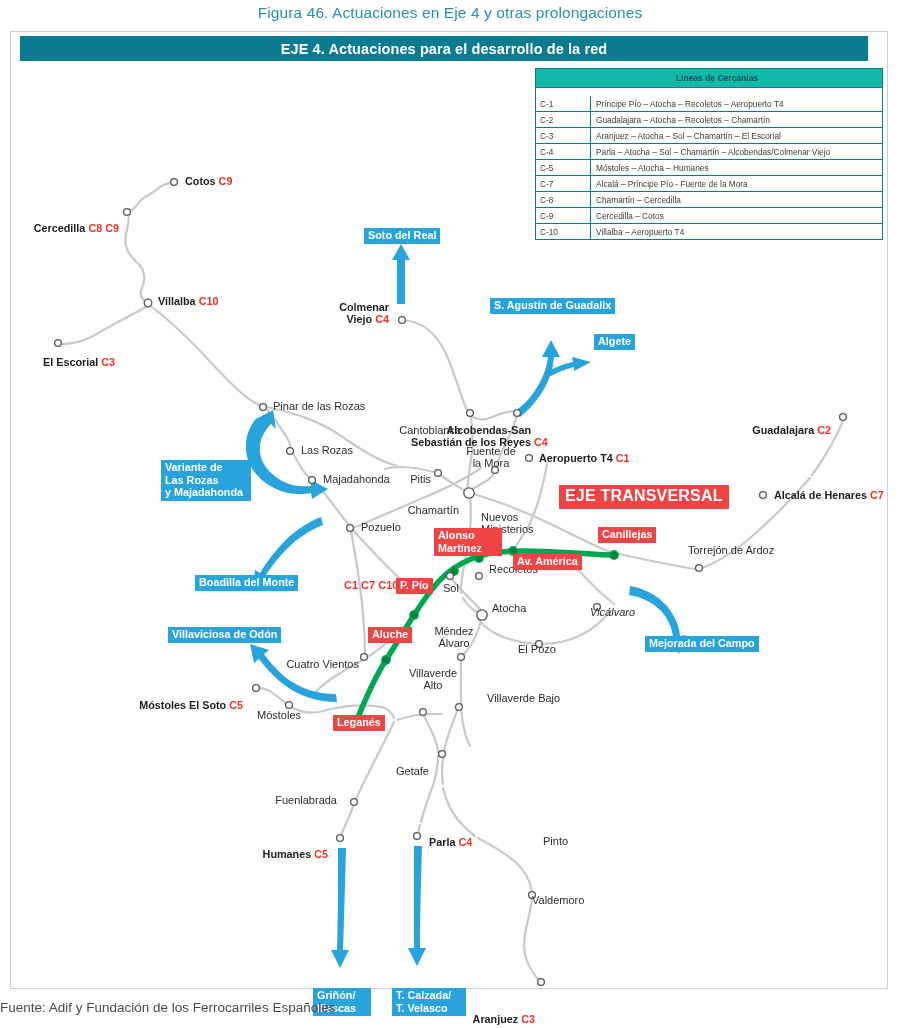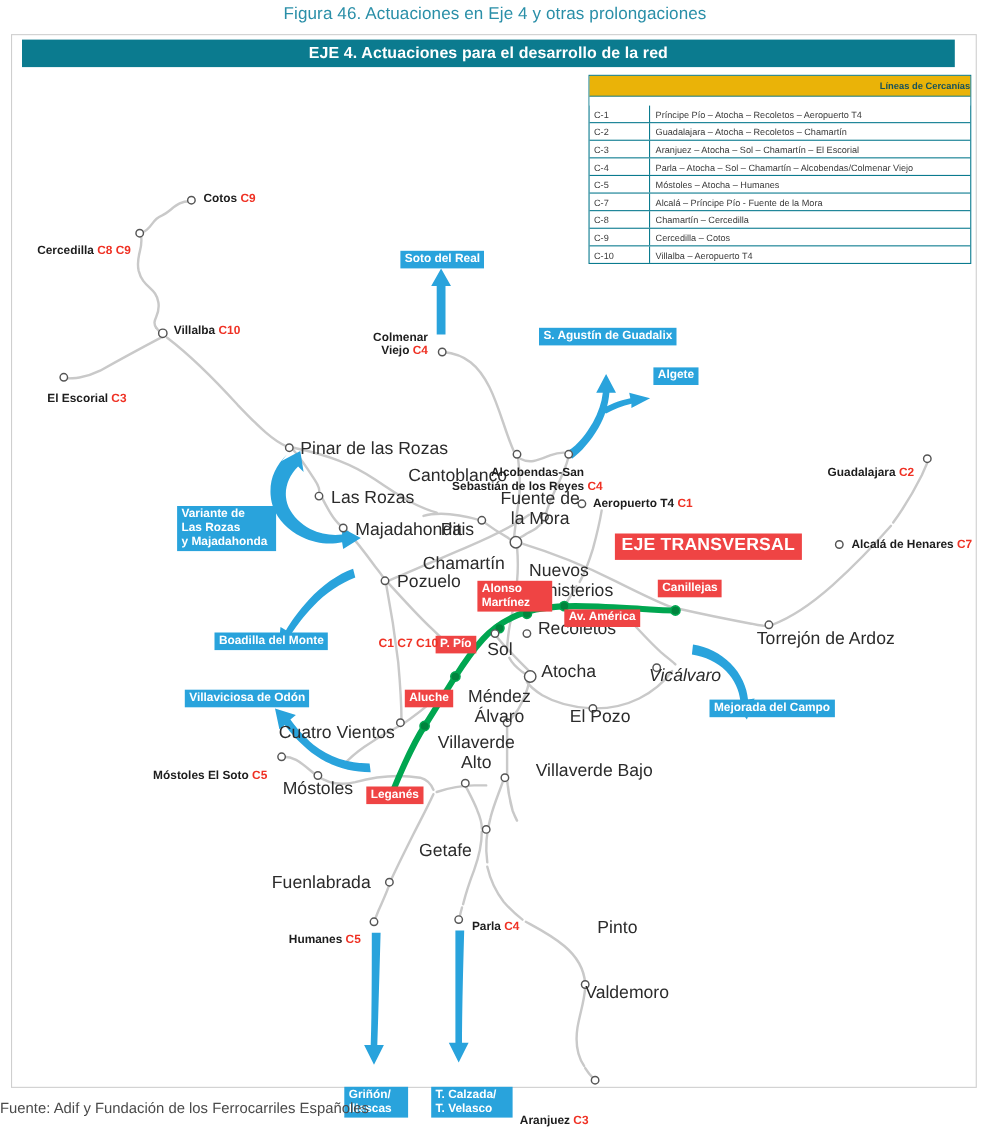--- a/index.html
+++ b/index.html
@@ -24,39 +24,39 @@
     font-size:14.5px;font-weight:bold;letter-spacing:.1px;
   }
 
   
   .legend{
     position:absolute;left:535px;top:68px;width:348px;
     border:1.5px solid #0b7b8f;box-sizing:border-box;background:#fff;
     font-size:8.3px;color:#3a3a3a;
   }
   .legend-head{
-    background:#eab308;color:#17525c;font-weight:bold;text-align:right;
+    background:#14b8a6;color:#17525c;font-weight:bold;text-align:center;
     font-size:8.5px;padding:4px 0 4px 16px;border-bottom:1.5px solid #0b7b8f;
   }
   .legend-gap{height:8px;background:#fff;}
   .legend-row{display:flex;border-top:1px solid #0b7b8f;height:15px;}
   .legend-row:first-of-type{border-top:none;}
   .legend-code{
     width:50px;flex:0 0 50px;padding-left:4px;display:flex;align-items:center;
     border-right:1px solid #0b7b8f;
   }
   .legend-desc{flex:1;padding-left:5px;display:flex;align-items:center;}
 
   
   .map{position:absolute;left:11px;top:32px;width:876px;height:956px;}
   .map svg{position:absolute;left:0;top:0;}
 
   
   .lbl{
-    position:absolute;font-size:16px;color:#2b2b2b;white-space:nowrap;line-height:1.12;
+    position:absolute;font-size:11px;color:#2b2b2b;white-space:nowrap;line-height:1.12;
   }
   .lbl.b{font-weight:bold;font-size:10.8px;color:#1d1d1d;}
   .lbl .c{color:#ef3124;font-weight:bold;}
   .lbl.r{text-align:right;margin-top:18px;}
   .lbl.ctr{text-align:center;}
 
   
   .chip{
     position:absolute;color:#ffffff;font-weight:bold;font-size:10.8px;
     padding:1px 4px 2px 4px;line-height:1.18;white-space:nowrap;
@@ -270,21 +270,21 @@
 <div class="lbl r" style="left:336px;top:454px;width:112px;">Chamartín</div>
 <div class="lbl ctr" style="left:440px;top:413px;width:80px;">
   <span>Fuente de</span><br><span>la Mora</span>
 </div>
 <div class="lbl b" style="left:528px;top:420px;"><span>Aeropuerto T4</span> <span class="c">C1</span></div>
 <div class="lbl b r" style="left:400px;top:374px;width:120px;">
   <span>Alcobendas-San</span><br><span>Sebastián de los Reyes</span> <span class="c">C4</span>
 </div>
 <div class="lbl b r" style="left:680px;top:374px;width:140px;"><span>Guadalajara</span> <span class="c">C2</span></div>
 <div class="lbl b" style="left:763px;top:457px;"><span>Alcalá de Henares</span> <span class="c">C7</span></div>
-<div class="lbl" style="left:677px;top:540px;text-align:center;">Torrejón de Ardoz</div>
+<div class="lbl" style="left:677px;top:512px;text-align:center;">Torrejón de Ardoz</div>
 <div class="lbl" style="left:470px;top:479px;">
   <span>Nuevos</span><br><span>Ministerios</span>
 </div>
 <div class="lbl" style="left:478px;top:531px;">Recoletos</div>
 <div class="lbl" style="left:432px;top:550px;">Sol</div>
 <div class="lbl" style="left:481px;top:570px;">Atocha</div>
 <div class="lbl" style="left:579px;top:574px;font-style:italic;">Vicálvaro</div>
 <div class="lbl" style="left:507px;top:611px;">El Pozo</div>
 <div class="lbl ctr" style="left:408px;top:593px;width:70px;">
   <span>Méndez</span><br><span>Álvaro</span>

